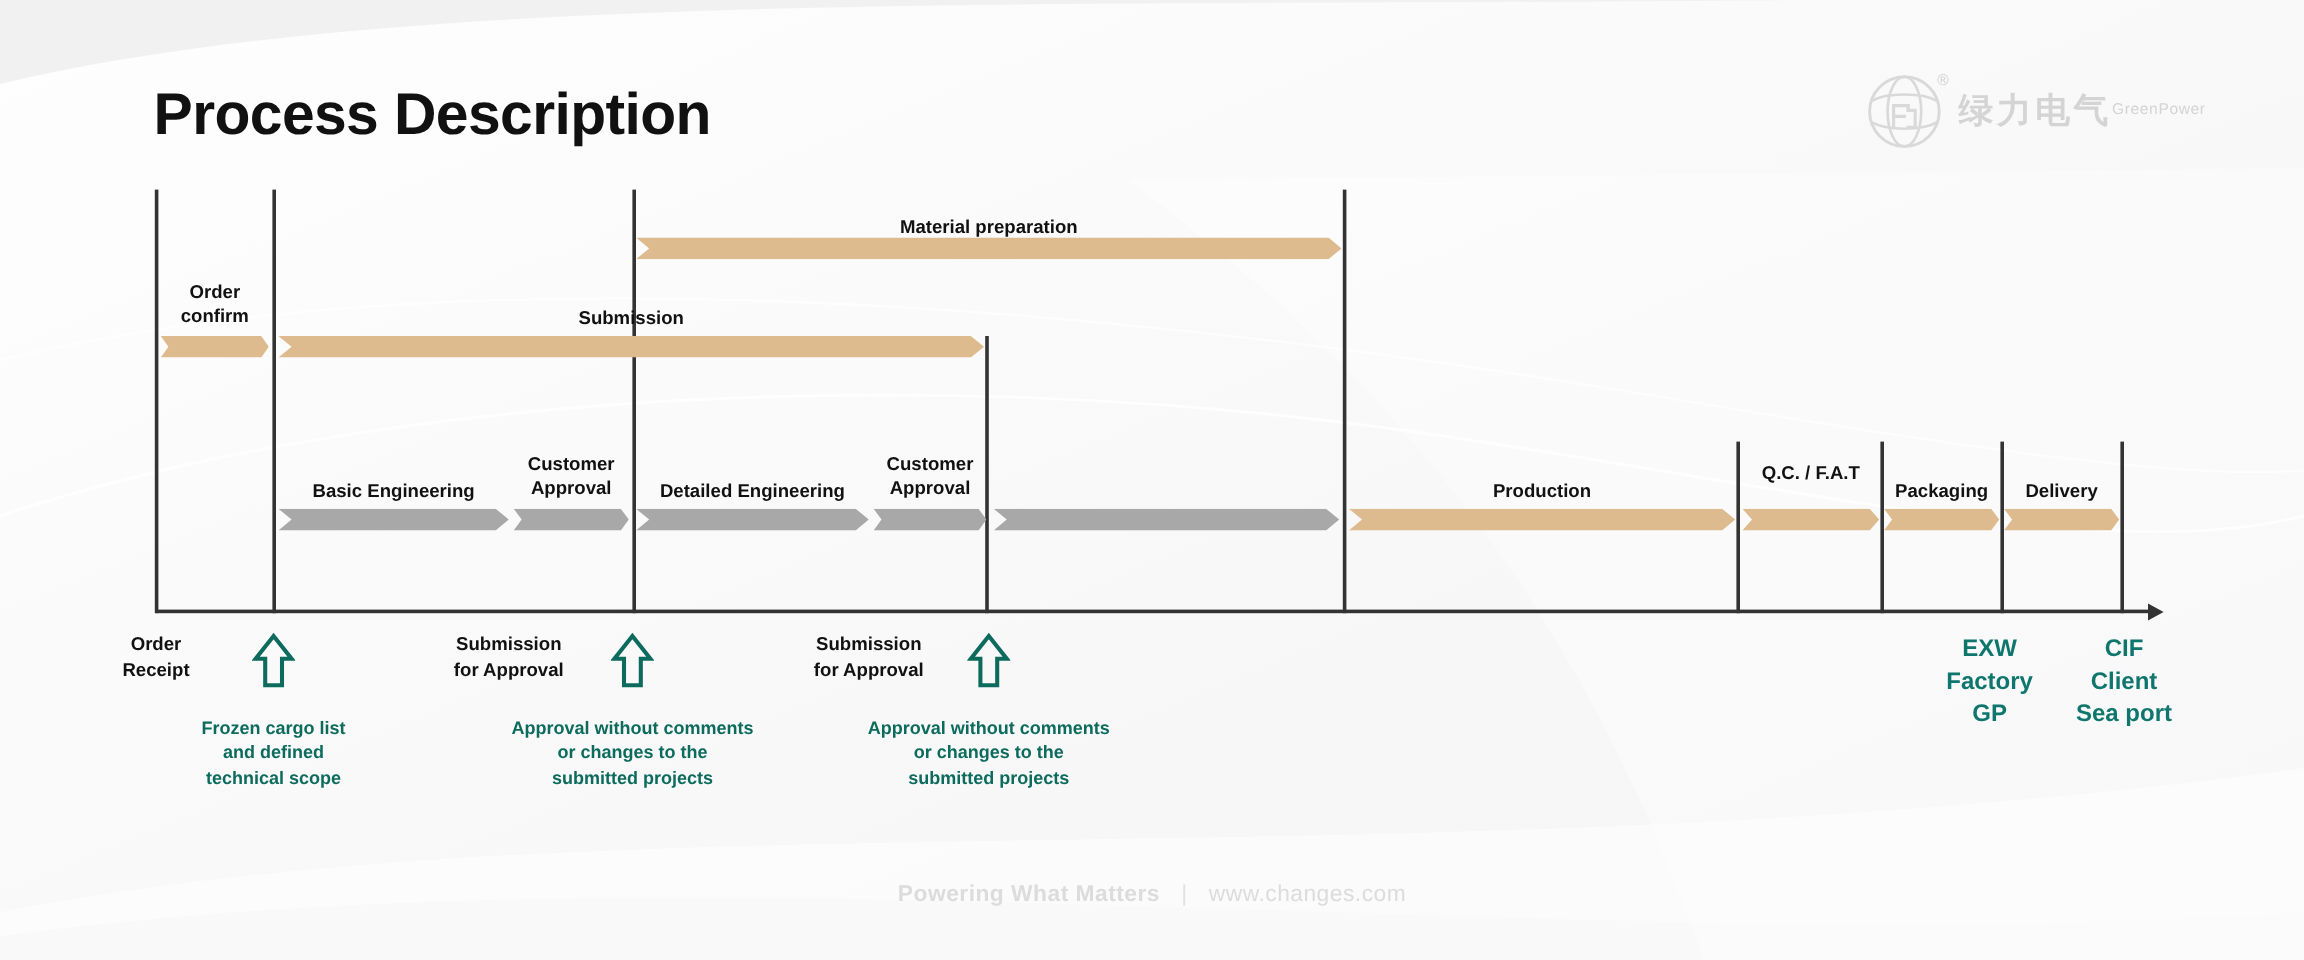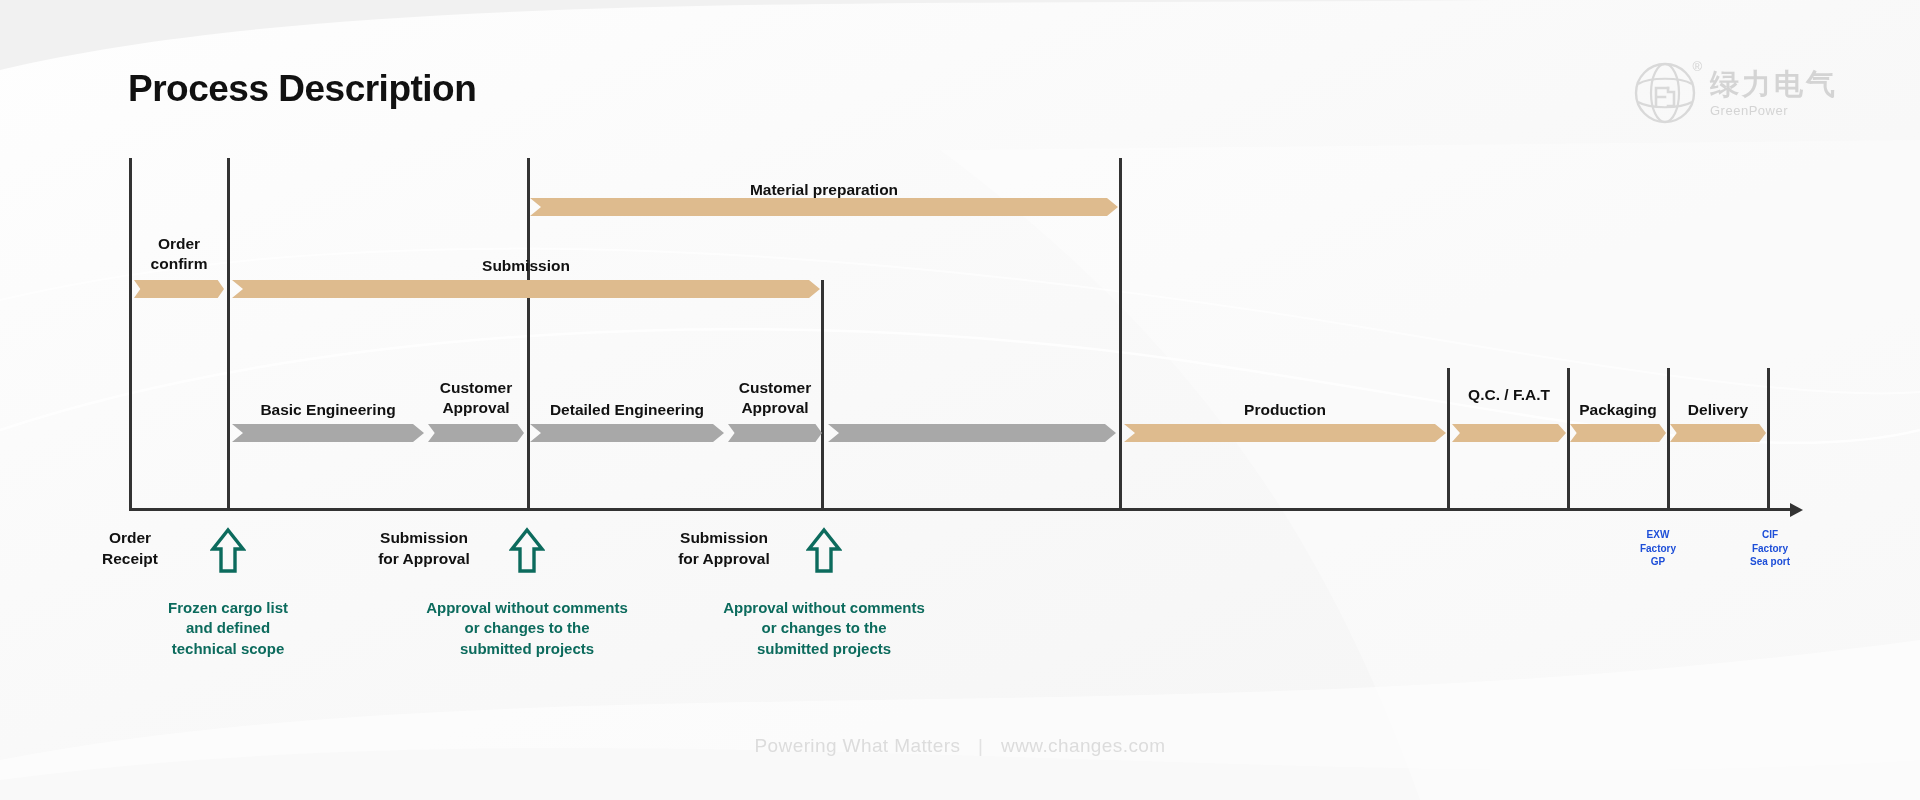--- a/index.html
+++ b/index.html
@@ -14,40 +14,40 @@
   
   #bg-layer { position: absolute; inset: 0; z-index: 0; pointer-events: none; }
 
   
   #stage { position: absolute; inset: 0; z-index: 2; }
 
   
   #page-title {
     position: absolute;
     left: 128px; top: 68px;
-    font-size: 37px;
+    font-size: 49px;
     font-weight: bold;
     letter-spacing: -0.5px;
     color: #111111;
     white-space: nowrap;
   }
 
   
   #brand-logo {
     position: absolute;
     right: 82px; top: 62px;
     display: flex; align-items: center; gap: 14px;
     opacity: 1;
   }
   #brand-mark { position: relative; width: 62px; height: 62px; }
   #brand-reg {
     position: absolute; right: -6px; top: -2px;
     font-size: 13px; color: #d2d2d2; line-height: 1;
   }
-  #brand-text { display: flex; flex-direction: column; line-height: 1; }
+  #brand-text { display: flex; flex-direction: row; line-height: 1; }
   #brand-cn {
     font-size: 29px; font-weight: bold; color: #d4d4d4;
     letter-spacing: 3px;
   }
   #brand-en {
     font-size: 13px; color: #d4d4d4; letter-spacing: 0.5px;
     margin-top: 5px; font-weight: 500;
   }
 
   
@@ -97,41 +97,41 @@
     position: absolute;
     font-size: 15px;
     font-weight: bold;
     color: #0c6b5d;
     text-align: center;
     line-height: 1.35;
     white-space: pre-line;
   }
   .teal-label {
     position: absolute;
-    font-size: 10px;
-    font-weight: bold;
-    color: #1d4ed8;
+    font-size: 20px;
+    font-weight: bold;
+    color: #0f766e;
     text-align: center;
     line-height: 1.35;
     white-space: pre-line;
   }
 
   
   .up-arrow { position: absolute; }
 
   
   #footer {
     position: absolute;
     left: 0; right: 0; top: 735px;
     text-align: center;
     font-size: 19px;
     color: #dcdcdc;
     letter-spacing: 0.4px;
   }
-  #footer .slogan { font-weight: normal; }
+  #footer .slogan { font-weight: bold; }
   #footer .sep { margin: 0 12px; color: #e2e2e2; }
   #footer .url { font-weight: normal; }
 </style>
 </head>
 <body>
 
 <svg id="bg-layer" viewBox="0 0 1920 800" preserveAspectRatio="none">
   <defs>
     <linearGradient id="gsoft" x1="0" y1="0" x2="1" y2="1">
       <stop offset="0%" stop-color="#ffffff" stop-opacity="0.95"></stop>
@@ -275,21 +275,21 @@
       <div class="up-arrow" style="left: 806px; top: 527px;"><svg width="36" height="48" viewBox="0 0 36 48">
           <path d="M18,3 L33,22 L25,22 L25,44 L11,44 L11,22 L3,22 Z" fill="none" stroke="#0c6b5d" stroke-width="3.4" stroke-linejoin="miter"></path>
         </svg></div>
       <div class="note" style="width: 340px; left: 654px; top: 598px;">Approval without comments
 or changes to the
 submitted projects</div>
       <div class="teal-label" style="width: 200px; left: 1558px; top: 528px;">EXW
 Factory
 GP</div>
       <div class="teal-label" style="width: 200px; left: 1670px; top: 528px;">CIF
-Factory
+Client
 Sea port</div>
     </div>
 
   <div id="footer">
     <span class="slogan">Powering What Matters</span>
     <span class="sep">|</span>
     <span class="url">www.changes.com</span>
   </div>
 
 </div>

